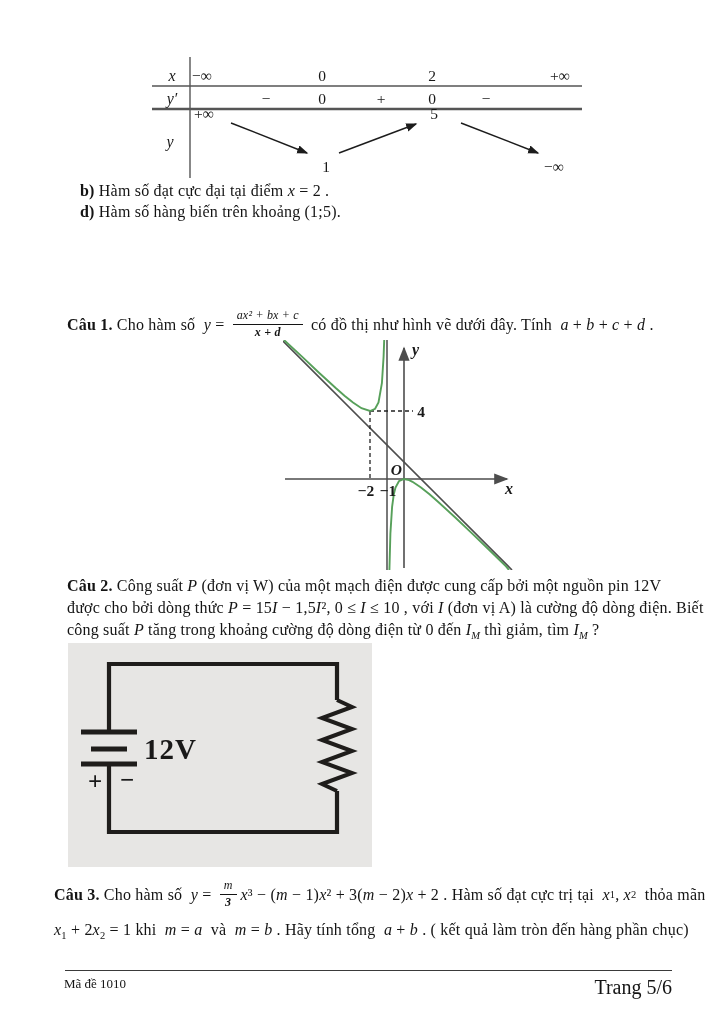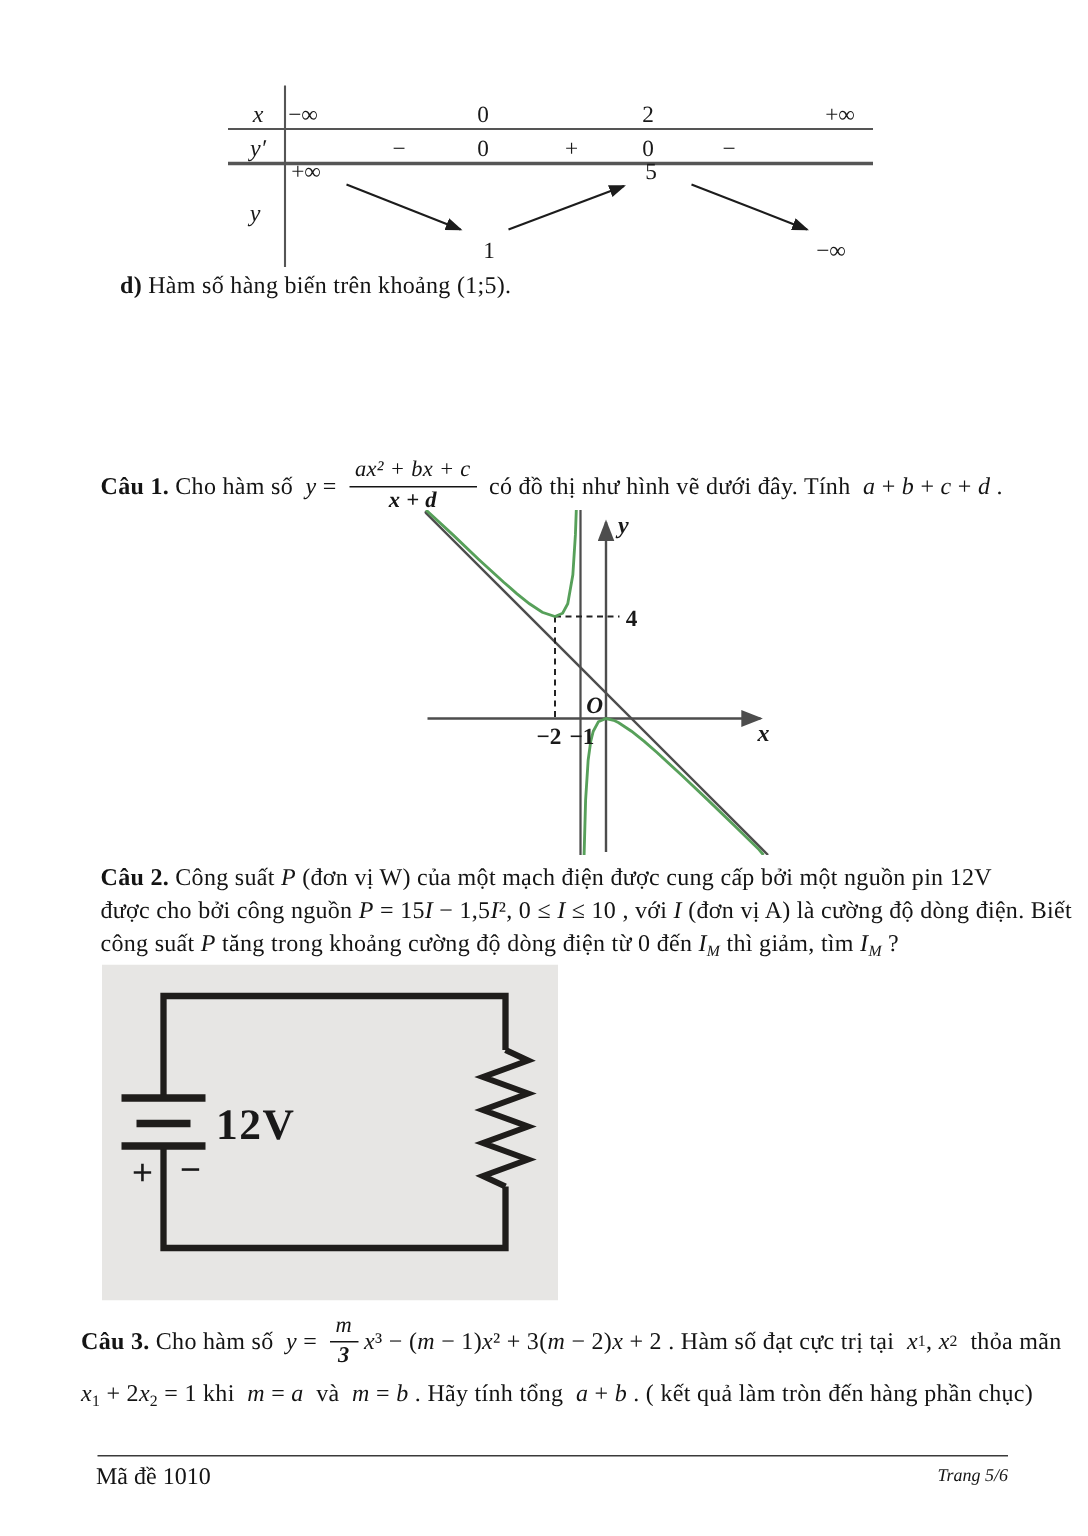--- a/index.html
+++ b/index.html
@@ -3,35 +3,35 @@
 <meta charset="utf-8">
 <style>
   html,body{margin:0;padding:0;background:#fff;}
   .page{position:relative;width:725px;height:1024px;background:#ffffff;overflow:hidden;
         font-family:"Liberation Serif",serif;color:#141414;}
   .line{position:absolute;white-space:pre;font-size:16px;line-height:21px;letter-spacing:.2px;}
   .b{font-weight:bold;}
   .i{font-style:italic;}
   .sub{font-size:10.5px;vertical-align:-3.5px;}
   .frac{display:inline-flex;flex-direction:column;align-items:center;vertical-align:middle;
-        margin:0 4px;font-style:italic;font-size:15px;line-height:1.15;}
+        margin:0 4px;font-style:italic;font-size:12px;line-height:1.15;}
   .fnum{border-bottom:1.3px solid #141414;padding:0 4px 1px;}
   .fden{padding-top:1px;font-weight:bold;}
   .stmt{position:absolute;left:80px;top:180px;}
   .stmt .line{position:static;display:block;}
   .cau2{position:absolute;left:67px;top:575px;}
   .cau2 .line{position:static;display:block;line-height:22px;}
   .cau3{position:absolute;left:54px;top:876px;}
   .cau3 .line{position:static;display:block;}
   .cau3 .l1{height:37px;display:flex;align-items:center;white-space:pre;}
   svg{position:absolute;font-family:"Liberation Serif",serif;}
   svg text{fill:#191919;}
   .footer-rule{position:absolute;left:65px;top:970px;width:607px;border-top:1.5px solid #3a3a3a;}
-  .footer-left{position:absolute;left:64px;top:976px;font-size:16px;text-align:right;}
-  .footer-right{position:absolute;left:472px;top:976px;width:200px;text-align:right;font-size:12px;font-style:italic;}
+  .footer-left{position:absolute;left:64px;top:976px;font-size:13px;text-align:right;}
+  .footer-right{position:absolute;left:472px;top:976px;width:200px;text-align:right;font-size:20px;}
 </style>
 </head>
 <body>
 
 <div class="page">
 
   <svg style="left:150px;top:55px" width="436" height="125" viewBox="0 0 436 125">
     <defs>
       <marker id="ahTbl" markerWidth="10" markerHeight="8" refX="7" refY="3" orient="auto">
         <path d="M0,0 L8,3 L0,6 Z" fill="#1c1c1c"></path>
@@ -59,20 +59,21 @@
     <text x="176" y="117" text-anchor="middle" font-size="15.5">1</text>
     <text x="284" y="64" text-anchor="middle" font-size="15.5">5</text>
     <text x="404" y="117" text-anchor="middle" font-size="15.5">−∞</text>
 
     <line x1="81" y1="68" x2="157" y2="98" stroke="#1c1c1c" stroke-width="1.4" marker-end="url(#ahTbl)"></line>
     <line x1="189" y1="98" x2="266" y2="69" stroke="#1c1c1c" stroke-width="1.4" marker-end="url(#ahTbl)"></line>
     <line x1="311" y1="68" x2="388" y2="98" stroke="#1c1c1c" stroke-width="1.4" marker-end="url(#ahTbl)"></line>
   </svg>
 
   <div class="stmt">
+    <div class="line"><span class="b">b) </span><span>Hàm số đạt cực đại tại điểm </span><span class="i">x</span><span> = 2 .</span></div>
     <div class="line"><span class="b">d) </span><span>Hàm số hàng biến trên khoảng </span><span>(1;5)</span><span>.</span></div>
   </div>
 
 
   <div class="line" style="left:67px;top:303px;display:flex;align-items:center;height:42px"><span class="b">Câu 1. </span><span>Cho hàm số  </span><span class="i">y</span><span> = </span><span class="frac"><span class="fnum">ax² + bx + c</span><span class="fden">x + d</span></span><span> có đồ thị như hình vẽ dưới đây. Tính  </span><span class="i">a</span><span> + </span><span class="i">b</span><span> + </span><span class="i">c</span><span> + </span><span class="i">d</span><span> .</span></div>
 
   <svg style="left:283px;top:340px" width="234" height="230" viewBox="0 0 234 230">
     <defs>
       <marker id="ahAxis" markerWidth="11" markerHeight="9" refX="8" refY="3.5" orient="auto">
         <path d="M0,0 L9,3.5 L0,7 Z" fill="#4d4d4d"></path>
@@ -96,21 +97,21 @@
     <text x="129" y="15" font-style="italic" font-size="16" font-weight="600">y</text>
     <text x="222" y="154" font-style="italic" font-size="16" font-weight="600">x</text>
     <text x="119" y="135" text-anchor="end" font-style="italic" font-size="15.5" font-weight="600">O</text>
     <text x="138" y="77" text-anchor="middle" font-size="15.5" font-weight="600">4</text>
     <text x="83" y="156" text-anchor="middle" font-size="15.5" font-weight="600">−2</text>
     <text x="105" y="156" text-anchor="middle" font-size="15.5" font-weight="600">−1</text>
   </svg>
 
   <div class="cau2">
     <div class="line"><span class="b">Câu 2. </span><span>Công suất </span><span class="i">P</span><span> (đơn vị W) của một mạch điện được cung cấp bởi một nguồn pin 12V</span></div>
-    <div class="line"><span>được cho bởi công nguồn </span><span class="i">P</span><span> = 15</span><span class="i">I</span><span> − 1,5</span><span class="i">I</span><span>²</span><span>, 0 ≤ </span><span class="i">I</span><span> ≤ 10 , với </span><span class="i">I</span><span> (đơn vị A) là cường độ dòng điện. Biết</span></div>
+    <div class="line"><span>được cho bởi dòng thức </span><span class="i">P</span><span> = 15</span><span class="i">I</span><span> − 1,5</span><span class="i">I</span><span>²</span><span>, 0 ≤ </span><span class="i">I</span><span> ≤ 10 , với </span><span class="i">I</span><span> (đơn vị A) là cường độ dòng điện. Biết</span></div>
     <div class="line"><span>công suất </span><span class="i">P</span><span> tăng trong khoảng cường độ dòng điện từ 0 đến </span><span class="i">I</span><span class="i sub">M</span><span> thì giảm, tìm </span><span class="i">I</span><span class="i sub">M</span><span> ?</span></div>
   </div>
 
   <svg style="left:68px;top:643px" width="304" height="224" viewBox="0 0 304 224">
     <rect x="0" y="0" width="304" height="224" fill="#e7e6e4"></rect>
 
     <path d="M41,89 L41,21 L269,21 L269,57" fill="none" stroke="#1f1d1b" stroke-width="4.2"></path>
     <path d="M41,121 L41,189 L269,189 L269,148" fill="none" stroke="#1f1d1b" stroke-width="4.2"></path>
 
     <line x1="13" y1="89" x2="69" y2="89" stroke="#1f1d1b" stroke-width="5"></line>

